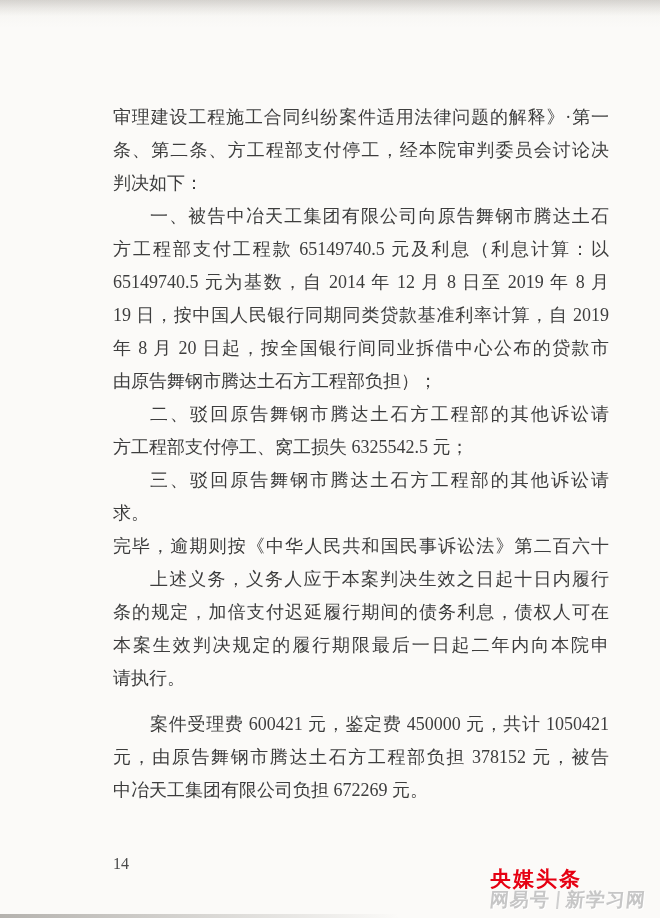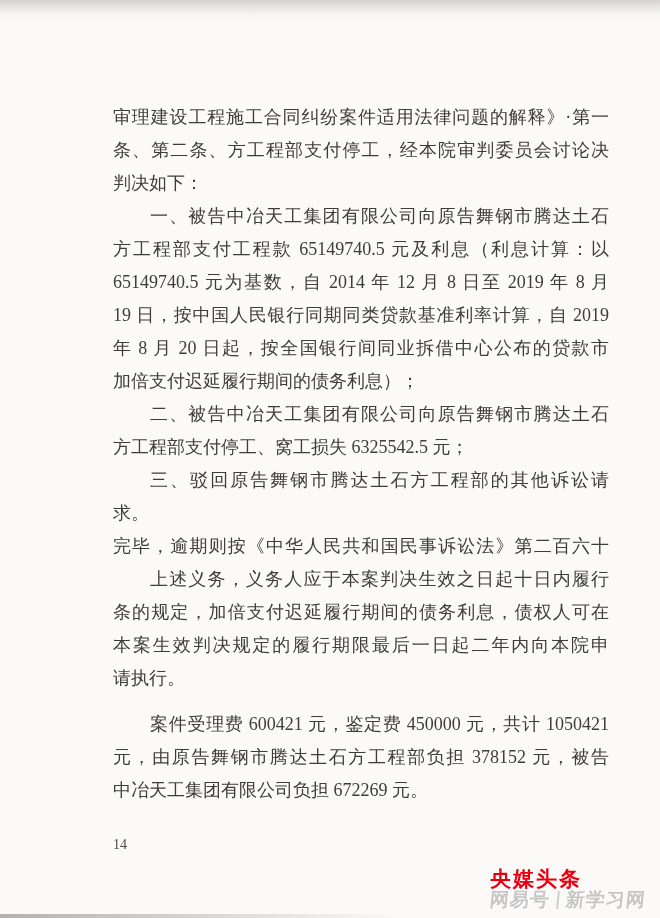--- a/index.html
+++ b/index.html
@@ -49,22 +49,22 @@
     text-justify: inter-character;
     white-space: normal;
   }
   .line.fill { text-align-last: justify; }
   .line.end  { text-align-last: left; }
   .line.ind  { text-indent: 37px; }
   .line.gap  { margin-top: 13px; }
   .page-number {
     position: absolute;
     left: 113px;
-    top: 837px;
-    font-size: 14px;
+    top: 855px;
+    font-size: 16px;
     color: #4a4a4a;
     font-family: "Liberation Serif", "DejaVu Serif", serif;
   }
   .watermark {
     position: absolute;
     right: 14px;
     bottom: 9px;
     font-family: "Liberation Sans", "DejaVu Sans", sans-serif;
   }
   .wm-headline {
@@ -104,22 +104,22 @@
 
   <div class="text-block">
     <div class="line fill">审理建设工程施工合同纠纷案件适用法律问题的解释》·第一</div>
     <div class="line fill">条、第二条、方工程部支付停工，经本院审判委员会讨论决定，</div>
     <div class="line end">判决如下：</div>
     <div class="line ind fill">一、被告中冶天工集团有限公司向原告舞钢市腾达土石</div>
     <div class="line fill">方工程部支付工程款 65149740.5 元及利息（利息计算：以</div>
     <div class="line fill">65149740.5 元为基数，自 2014 年 12 月 8 日至 2019 年 8 月</div>
     <div class="line fill">19 日，按中国人民银行同期同类贷款基准利率计算，自 2019</div>
     <div class="line fill">年 8 月 20 日起，按全国银行间同业拆借中心公布的贷款市</div>
-    <div class="line end">加倍支付迟延履行期间的债务利息）；</div>
-    <div class="line ind fill">二、被告中冶天工集团有限公司向原告舞钢市腾达土石</div>
+    <div class="line end">由原告舞钢市腾达土石方工程部负担）；</div>
+    <div class="line ind fill">二、驳回原告舞钢市腾达土石方工程部的其他诉讼请</div>
     <div class="line end">方工程部支付停工、窝工损失 6325542.5 元；</div>
     <div class="line ind fill">三、驳回原告舞钢市腾达土石方工程部的其他诉讼请</div>
     <div class="line end">求。</div>
     <div class="line fill">完毕，逾期则按《中华人民共和国民事诉讼法》第二百六十</div>
     <div class="line ind fill">上述义务，义务人应于本案判决生效之日起十日内履行</div>
     <div class="line fill">条的规定，加倍支付迟延履行期间的债务利息，债权人可在</div>
     <div class="line fill">本案生效判决规定的履行期限最后一日起二年内向本院申</div>
     <div class="line end">请执行。</div>
     <div class="line ind fill gap">案件受理费 600421 元，鉴定费 450000 元，共计 1050421</div>
     <div class="line fill">元，由原告舞钢市腾达土石方工程部负担 378152 元，被告</div>

